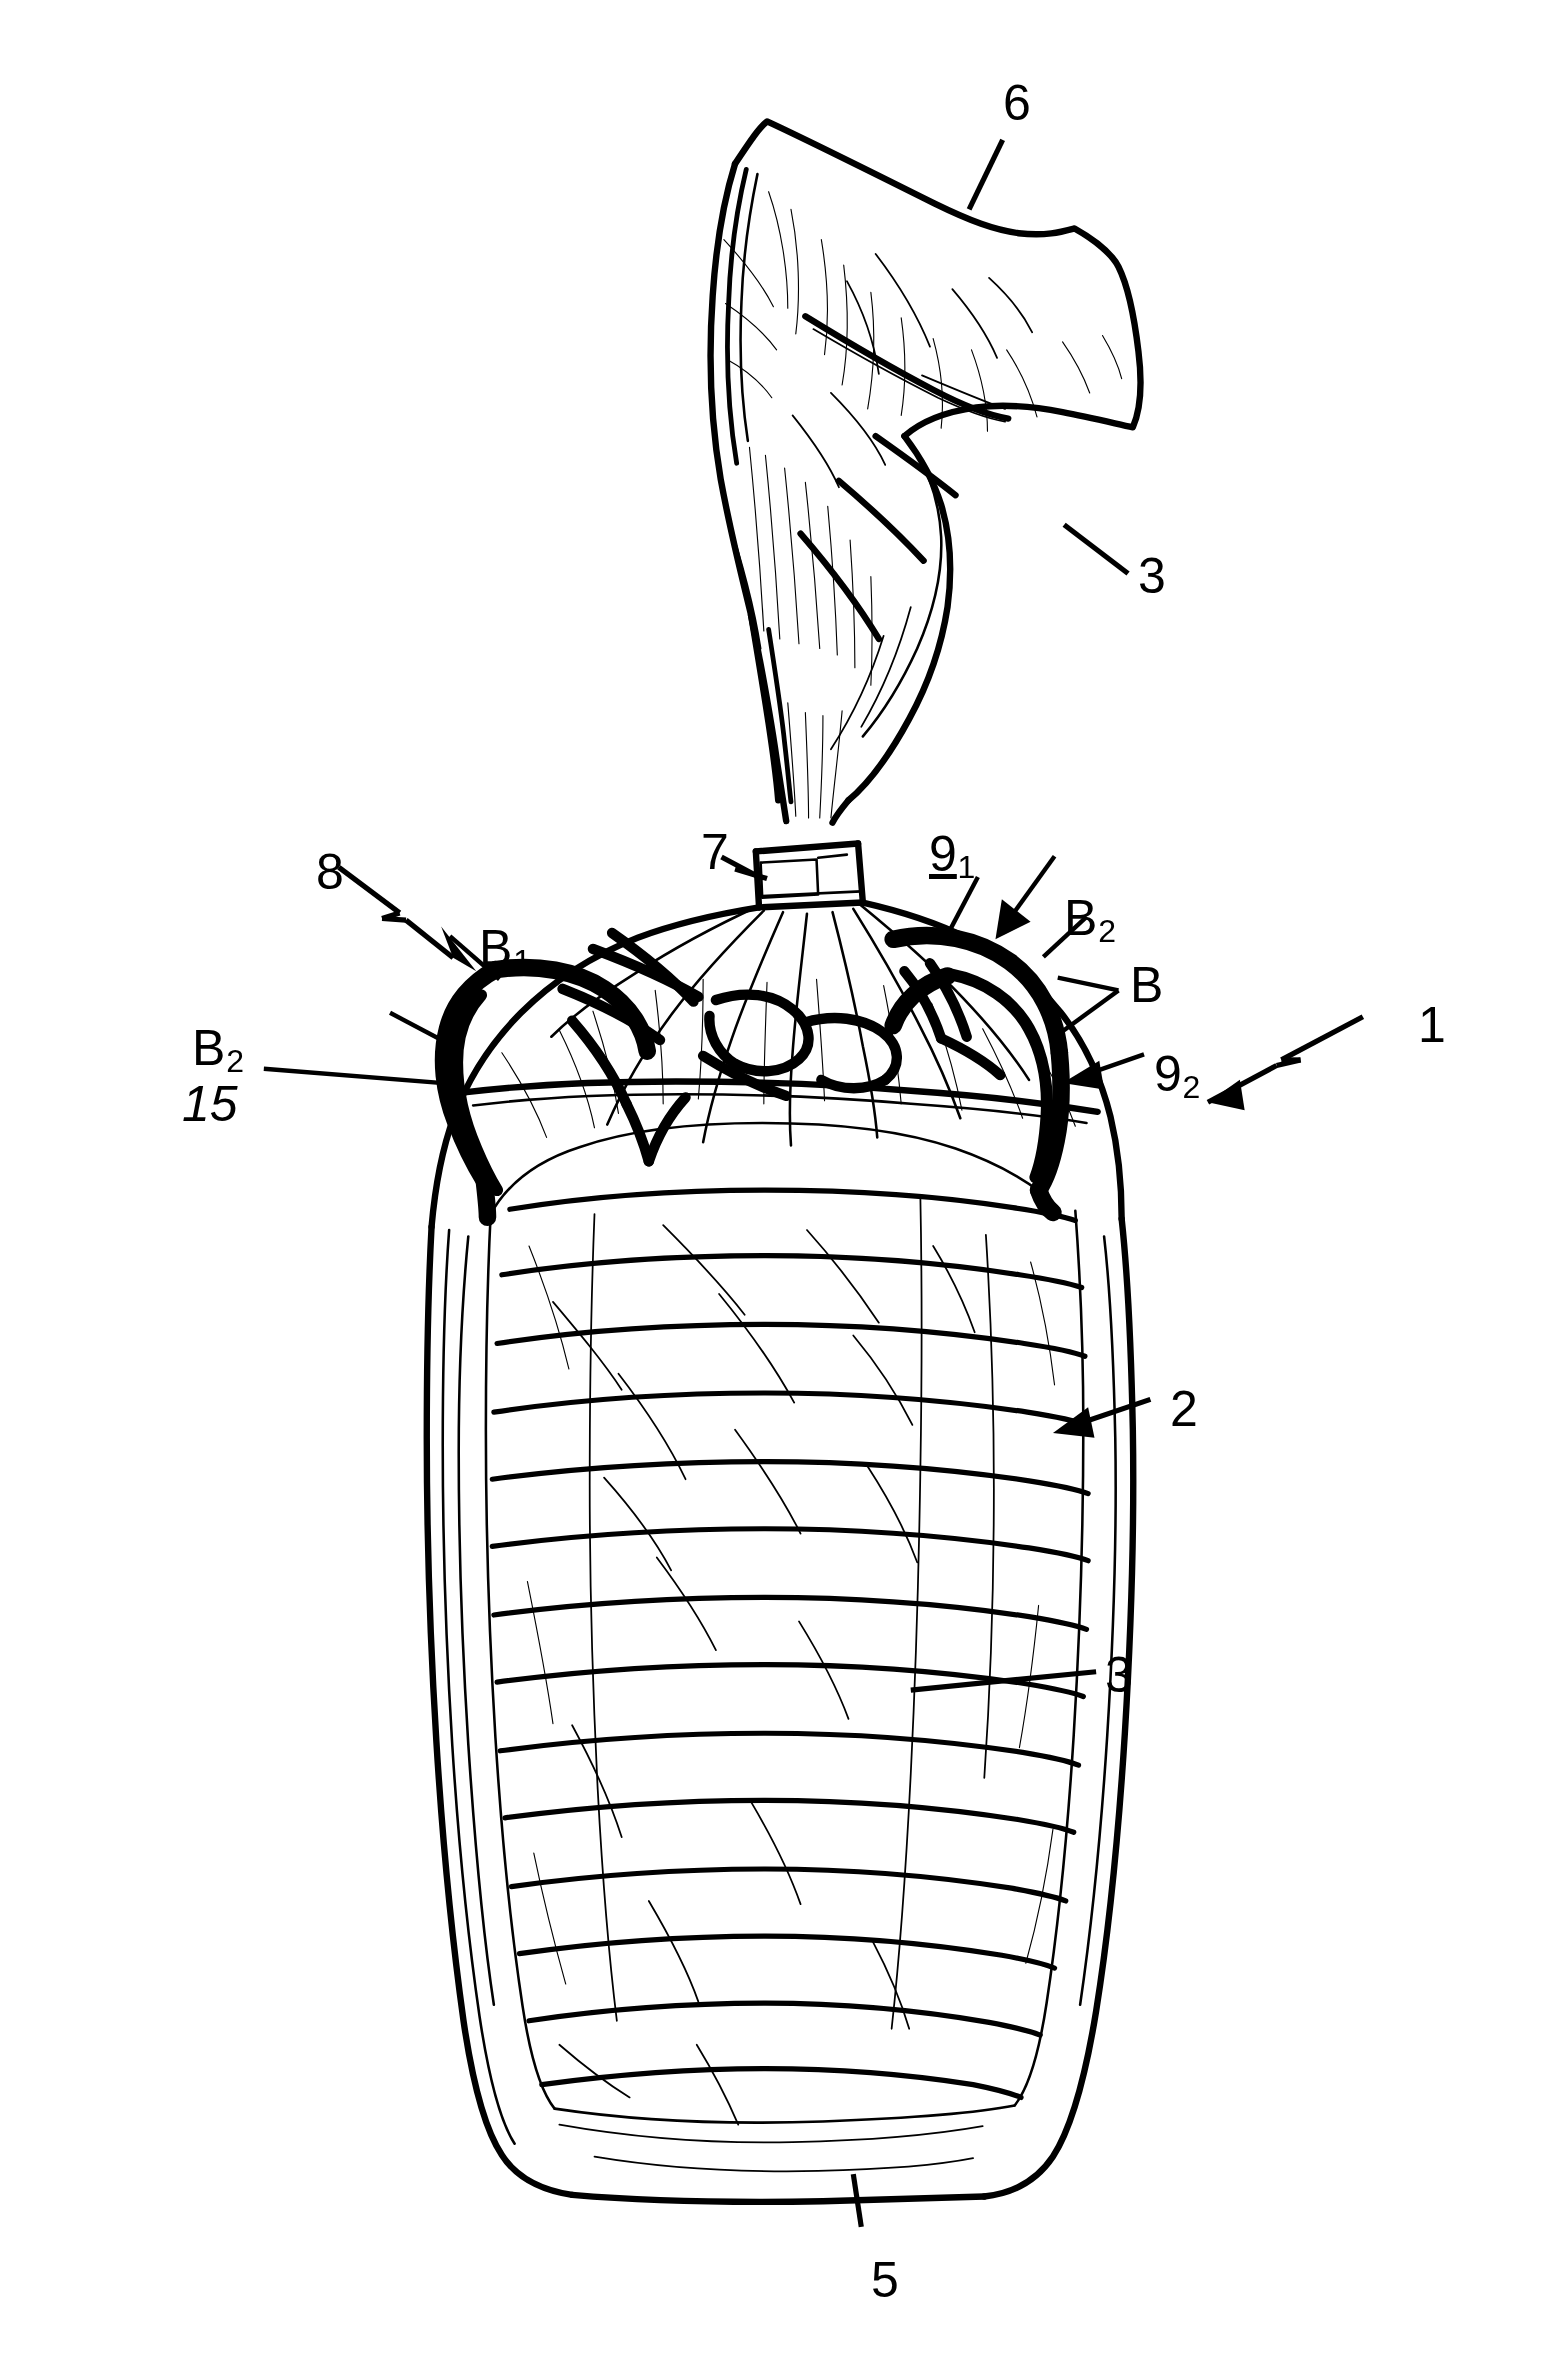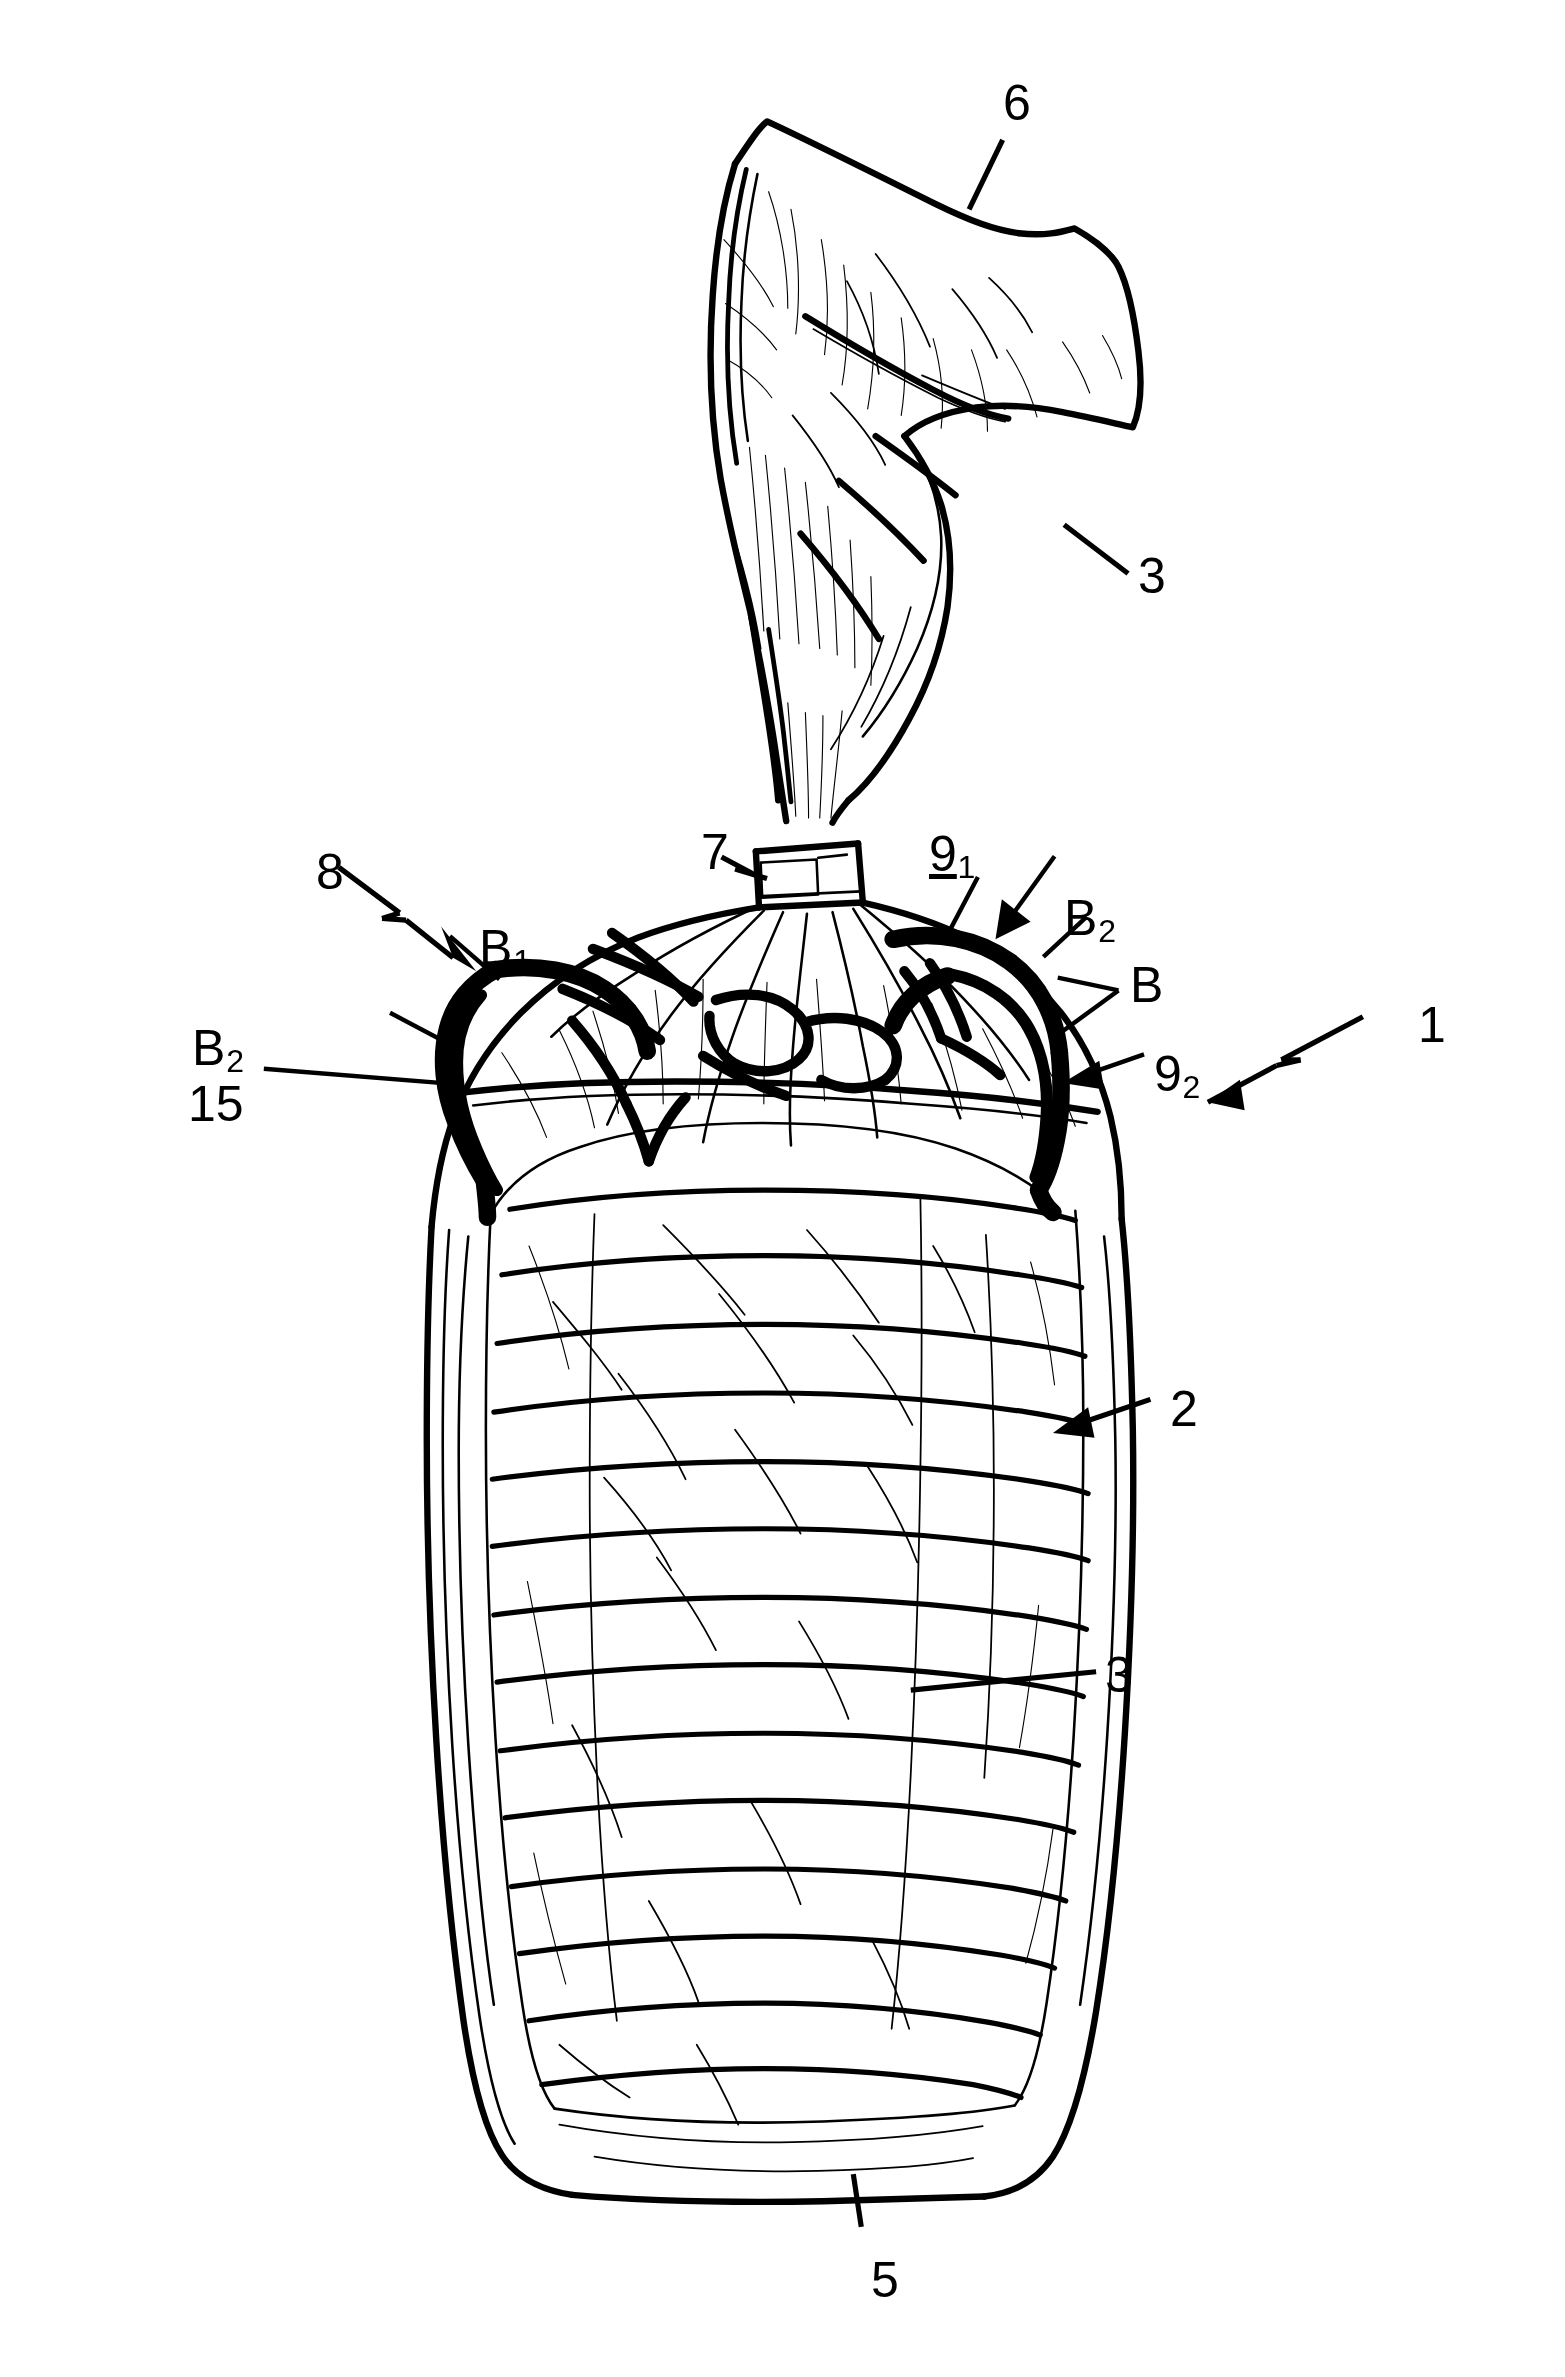--- a/index.html
+++ b/index.html
@@ -549,21 +549,21 @@
   </div>
 
   <div class="ref-label" style="left:1130px; top:960px;">
     <span>B</span>
   </div>
 
   <div class="ref-label" style="left:192px; top:1023px;">
     <span>B</span><span class="sub">2</span>
   </div>
 
-  <div class="ref-label" style="left:188px; top:1079px;">
+  <div class="ref-label" style="left:182px; top:1079px;font-style:italic;">
     <span>15</span>
   </div>
 
   <div class="ref-label" style="left:1154px; top:1032px;margin-top:17px;">
     <span>9</span><span class="sub">2</span>
   </div>
 
   <div class="ref-label" style="left:1418px; top:1000px;">
     <span>1</span>
   </div>

